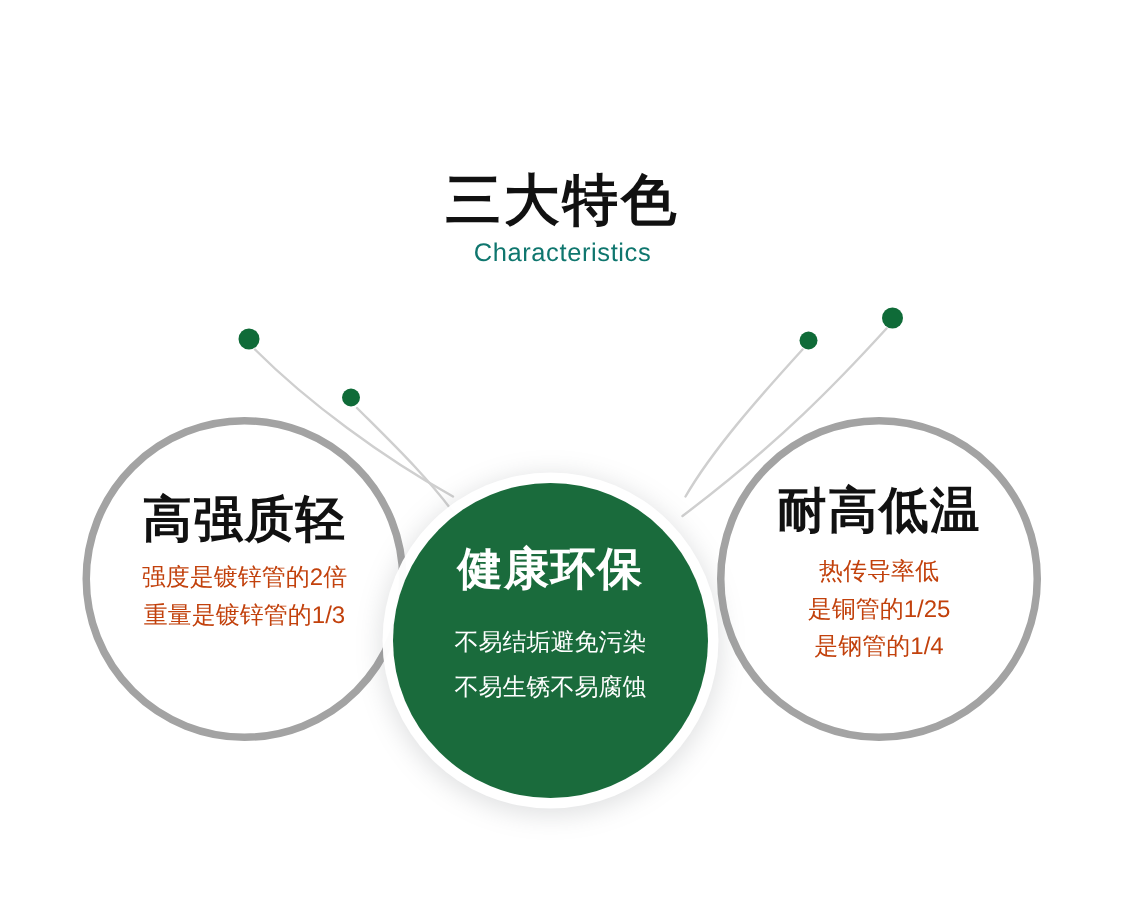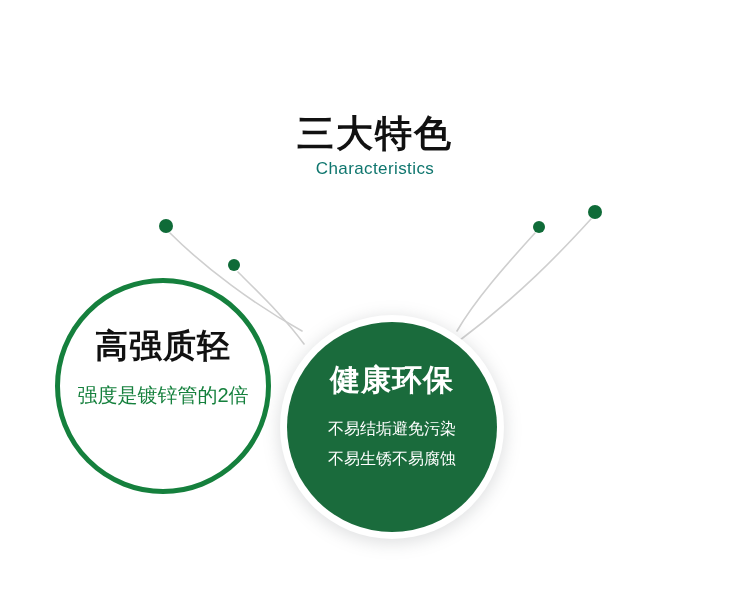--- a/index.html
+++ b/index.html
@@ -61,28 +61,27 @@
     box-sizing: border-box;
     display: flex;
     flex-direction: column;
     align-items: center;
     justify-content: flex-start;
   }
   .circle-side {
     width: 216px;
     height: 216px;
     background: #ffffff;
-    border: 5px solid #15803d;
-    gap: 10px;
+    border: 5px solid #a3a3a3;
   }
   #circle-left  { left: 55px;  top: 278px; z-index: 3; }
   #circle-right { left: 478px; top: 278px; z-index: 3; }
 
   #circle-center {
-    left: 287px;
+    left: 262px;
     top: 322px;
     width: 210px;
     height: 210px;
     background: #1a6b3c;
     z-index: 5;
     box-shadow: 0 0 0 7px rgba(255,255,255,0.97),
                 0 3px 16px 9px rgba(120,125,128,0.22);
   }
 
   .circle-title {
@@ -104,22 +103,22 @@
     letter-spacing: 1px;
     line-height: 36px;
     margin-top: 40px;
   }
 
   .circle-lines {
     margin-top: 8px;
     text-align: center;
   }
   .circle-side .circle-lines .line {
-    font-size: 20px;
-    color: #15803d;
+    font-size: 16px;
+    color: #c2410c;
     line-height: 25px;
     white-space: nowrap;
   }
   #circle-right .circle-lines { margin-top: 10px; }
 
   #circle-center .circle-lines { margin-top: 16px; }
   #circle-center .circle-lines .line {
     font-size: 16px;
     color: #ffffff;
     line-height: 30px;
@@ -148,23 +147,32 @@
       <circle cx="234" cy="265" r="6"></circle>
       <circle cx="539" cy="227" r="6"></circle>
       <circle cx="595" cy="212" r="7"></circle>
     </g>
   </svg>
 
   <div class="circle circle-side" id="circle-left">
     <div class="circle-title">高强质轻</div>
     <div class="circle-lines">
       <div class="line">强度是镀锌管的2倍</div>
+      <div class="line">重量是镀锌管的1/3</div>
     </div>
   </div>
 
+  <div class="circle circle-side" id="circle-right">
+    <div class="circle-title">耐高低温</div>
+    <div class="circle-lines">
+      <div class="line">热传导率低</div>
+      <div class="line">是铜管的1/25</div>
+      <div class="line">是钢管的1/4</div>
+    </div>
+  </div>
 
   <div class="circle" id="circle-center">
     <div class="circle-title">健康环保</div>
     <div class="circle-lines">
       <div class="line">不易结垢避免污染</div>
       <div class="line">不易生锈不易腐蚀</div>
     </div>
   </div>
 
 </div>

